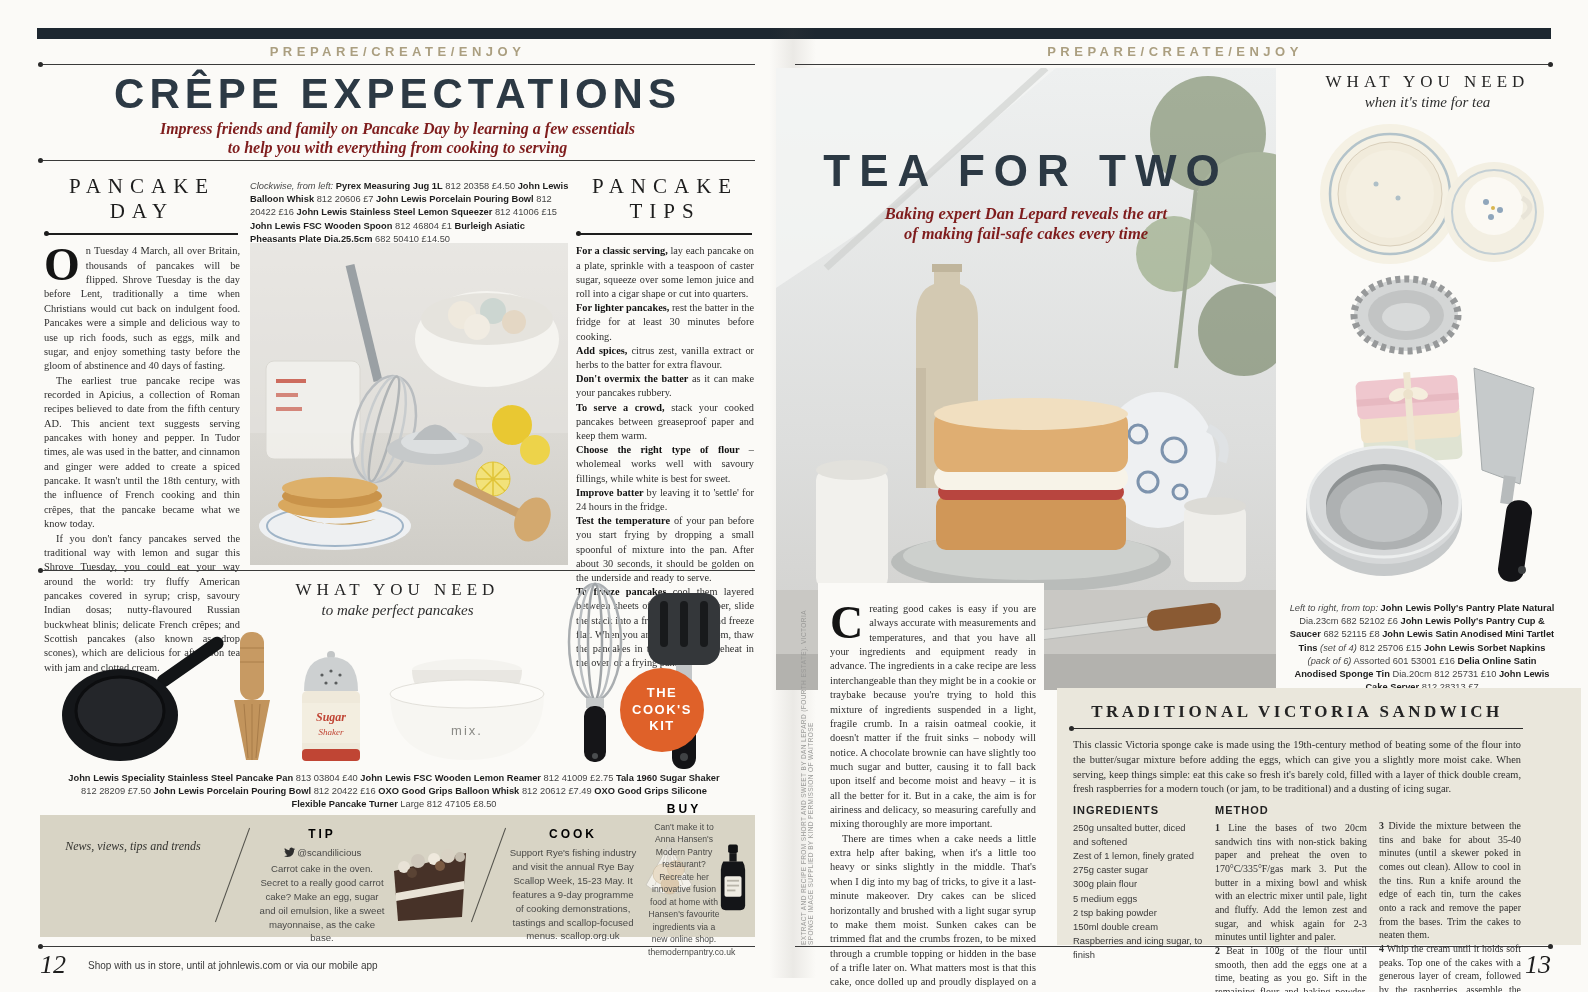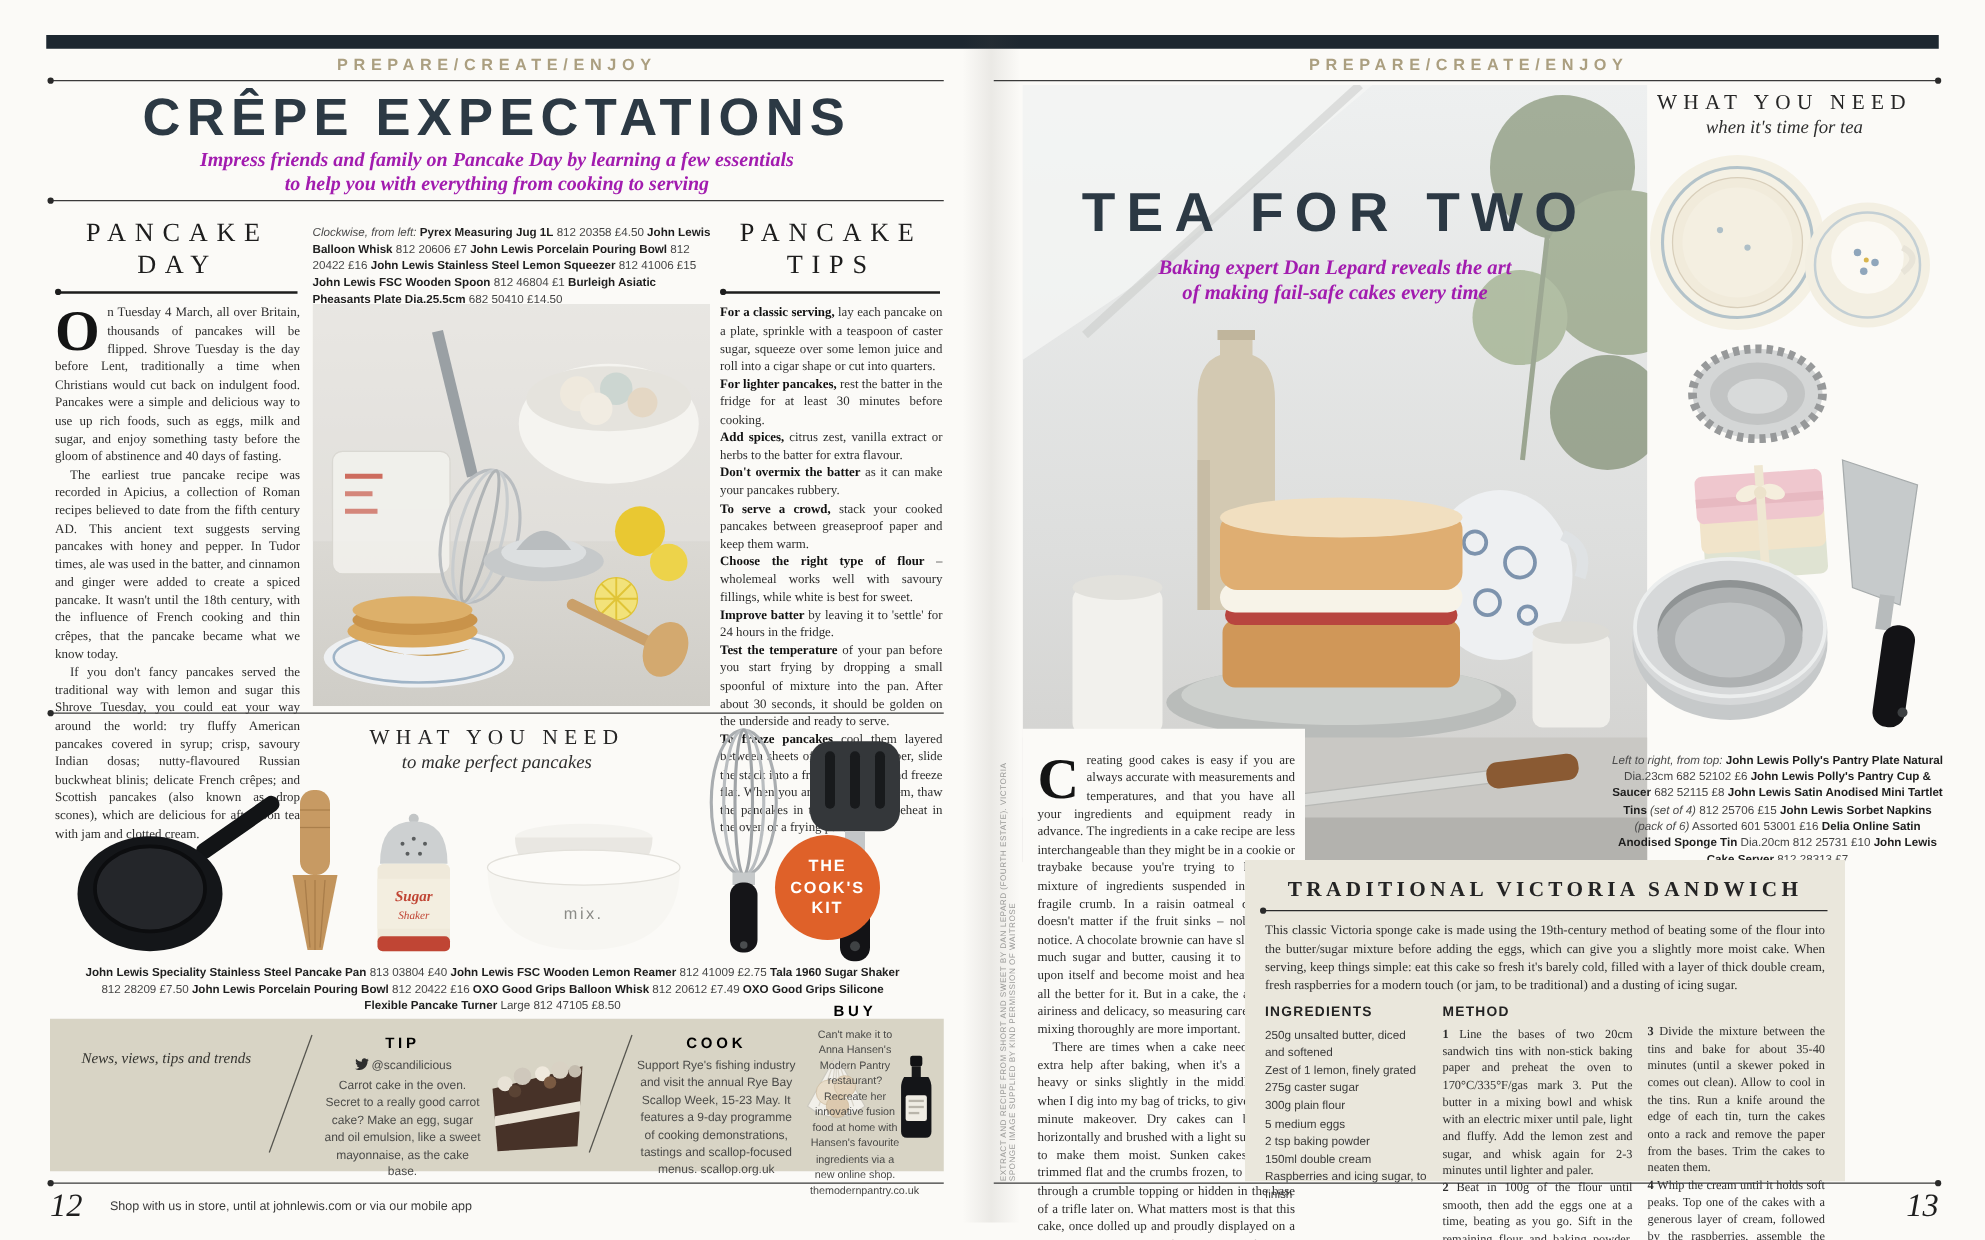--- a/index.html
+++ b/index.html
@@ -5,21 +5,21 @@
   html,body{margin:0;padding:0;background:#e9e7e2;}
   .spread{position:relative;width:1588px;height:992px;background:#fbfaf7;overflow:hidden;
           font-family:"Liberation Serif",serif;color:#2f2f2f;}
   .abs{position:absolute;}
   .rule{position:absolute;height:1px;background:#3a3a3a;}
   .rule.dotL::before{content:"";position:absolute;left:-2px;top:-2px;width:5px;height:5px;border-radius:50%;background:#2a2a2a;}
   .rule.dotR::after{content:"";position:absolute;right:-2px;top:-2px;width:5px;height:5px;border-radius:50%;background:#2a2a2a;}
   .topbar{position:absolute;left:37px;top:28px;width:1514px;height:11px;background:#1d2730;}
   .tagline{position:absolute;top:44px;font:700 13px "Liberation Sans",sans-serif;letter-spacing:4.5px;color:#ab9f80;text-align:center;}
   .big-title{font-family:"Liberation Sans",sans-serif;font-weight:900;color:#2c3944;text-align:center;}
-  .subtitle{font-style:italic;font-weight:700;font-family:"Liberation Serif",serif;color:#a21caf;text-align:center;}
+  .subtitle{font-style:italic;font-weight:700;font-family:"Liberation Serif",serif;color:#7f1d1d;text-align:center;}
   .col-h{font-family:"Liberation Serif",serif;font-size:21px;letter-spacing:7px;text-align:center;color:#1d1d1d;line-height:1.2;}
   .col-h-rule{height:2px;background:#1d1d1d;margin:9px 2px 9px 2px;position:relative;}
   .col-h-rule::before{content:"";position:absolute;left:-2px;top:-2px;width:5px;height:5px;border-radius:50%;background:#1d1d1d;}
   .bodytext{font-size:10.4px;line-height:1.38;text-align:justify;color:#2e2e2e;}
   .bodytext p{margin:0;}
   .bodytext p.ind{text-indent:12px;}
   .dropcap{float:left;font-family:"Liberation Serif",serif;font-weight:900;font-size:46px;line-height:.8;padding:3px 6px 0 0;color:#141414;}
   .tip-p{margin:0;font-size:10.3px;line-height:1.38;text-align:justify;color:#2e2e2e;}
   .tip-p strong{color:#111;}
   .caption{font-family:"Liberation Sans",sans-serif;font-size:9.3px;line-height:1.42;color:#444;}
@@ -305,21 +305,21 @@
     </svg>
   </div>
 
   <div class="rule dotL abs" style="left:40px;top:946px;width:715px;"></div>
   <div class="pgnum abs" style="left:40px;top:950px;">12</div>
   <div class="footer-t abs" style="left:88px;top:960px;">Shop with us in store, until at johnlewis.com or via our mobile app</div>
 
   <div class="tagline abs" style="left:795px;width:760px;">PREPARE/CREATE/ENJOY</div>
   <div class="rule dotR abs" style="left:795px;top:64px;width:756px;"></div>
 
-  <div class="photo abs" style="left:818px;top:68px;width:500px;height:622px;">
+  <div class="photo abs" style="left:776px;top:68px;width:500px;height:622px;">
     <svg width="500" height="622" viewBox="0 0 500 622">
       <defs>
         <linearGradient id="tg" x1="0" y1="0" x2="0" y2="1">
           <stop offset="0" stop-color="#eef0f0"></stop>
             <stop offset=".6" stop-color="#dddedd"></stop>
             <stop offset="1" stop-color="#cfcecb"></stop>
         </linearGradient>
       </defs>
       <rect width="500" height="622" fill="url(#tg)"></rect>
       <polygon points="0,0 280,0 90,160 0,220" fill="#f4f5f4" opacity=".8"></polygon>
@@ -442,21 +442,21 @@
       <ellipse cx="84" cy="74" rx="78" ry="58" fill="#d6d8d9"></ellipse>
       <ellipse cx="84" cy="70" rx="76" ry="55" fill="none" stroke="#eceeee" stroke-width="3"></ellipse>
       <ellipse cx="84" cy="72" rx="58" ry="40" fill="#8f9394"></ellipse>
       <ellipse cx="84" cy="78" rx="58" ry="40" fill="#aeb1b2"></ellipse>
       <ellipse cx="84" cy="80" rx="44" ry="30" fill="#c2c5c6"></ellipse>
     </svg>
   </div>
 
   <div class="caption abs" style="left:1288px;top:602px;width:268px;text-align:center;"><span class="sg-i">Left to right, from top: </span><span class="sg-b">John Lewis Polly's Pantry Plate Natural</span><span class="sg-n"> Dia.23cm 682 52102 £6  </span><span class="sg-b">John Lewis Polly's Pantry Cup &amp; Saucer</span><span class="sg-n"> 682 52115 £8  </span><span class="sg-b">John Lewis Satin Anodised Mini Tartlet Tins</span><span class="sg-i"> (set of 4)</span><span class="sg-n"> 812 25706 £15  </span><span class="sg-b">John Lewis Sorbet Napkins</span><span class="sg-i"> (pack of 6)</span><span class="sg-n"> Assorted 601 53001 £16  </span><span class="sg-b">Delia Online Satin Anodised Sponge Tin</span><span class="sg-n"> Dia.20cm 812 25731 £10  </span><span class="sg-b">John Lewis Cake Server</span><span class="sg-n"> 812 28313 £7</span></div>
 
-  <div class="vic-box" style="left:996px;top:688px;width:480px;height:257px;">
+  <div class="vic-box" style="left:1057px;top:688px;width:524px;height:257px;">
     <div class="vic-h abs" style="left:0;top:14px;width:480px;">TRADITIONAL VICTORIA SANDWICH</div>
     <div class="rule dotL abs" style="left:14px;top:40px;width:452px;background:#2a2a2a;"></div>
     <div class="vic-intro abs" style="left:16px;top:50px;width:448px;">This classic Victoria sponge cake is made using the 19th-century method of beating some of the flour into the butter/sugar mixture before adding the eggs, which can give you a slightly more moist cake. When serving, keep things simple: eat this cake so fresh it's barely cold, filled with a layer of thick double cream, fresh raspberries for a modern touch (or jam, to be traditional) and a dusting of icing sugar.</div>
     <div class="abs" style="left:16px;top:116px;width:130px;">
       <div class="ing-h">INGREDIENTS</div>
       <div>
           <div class="li-ing">250g unsalted butter, diced and softened</div>
           <div class="li-ing">Zest of 1 lemon, finely grated</div>
           <div class="li-ing">275g caster sugar</div>
           <div class="li-ing">300g plain flour</div>

